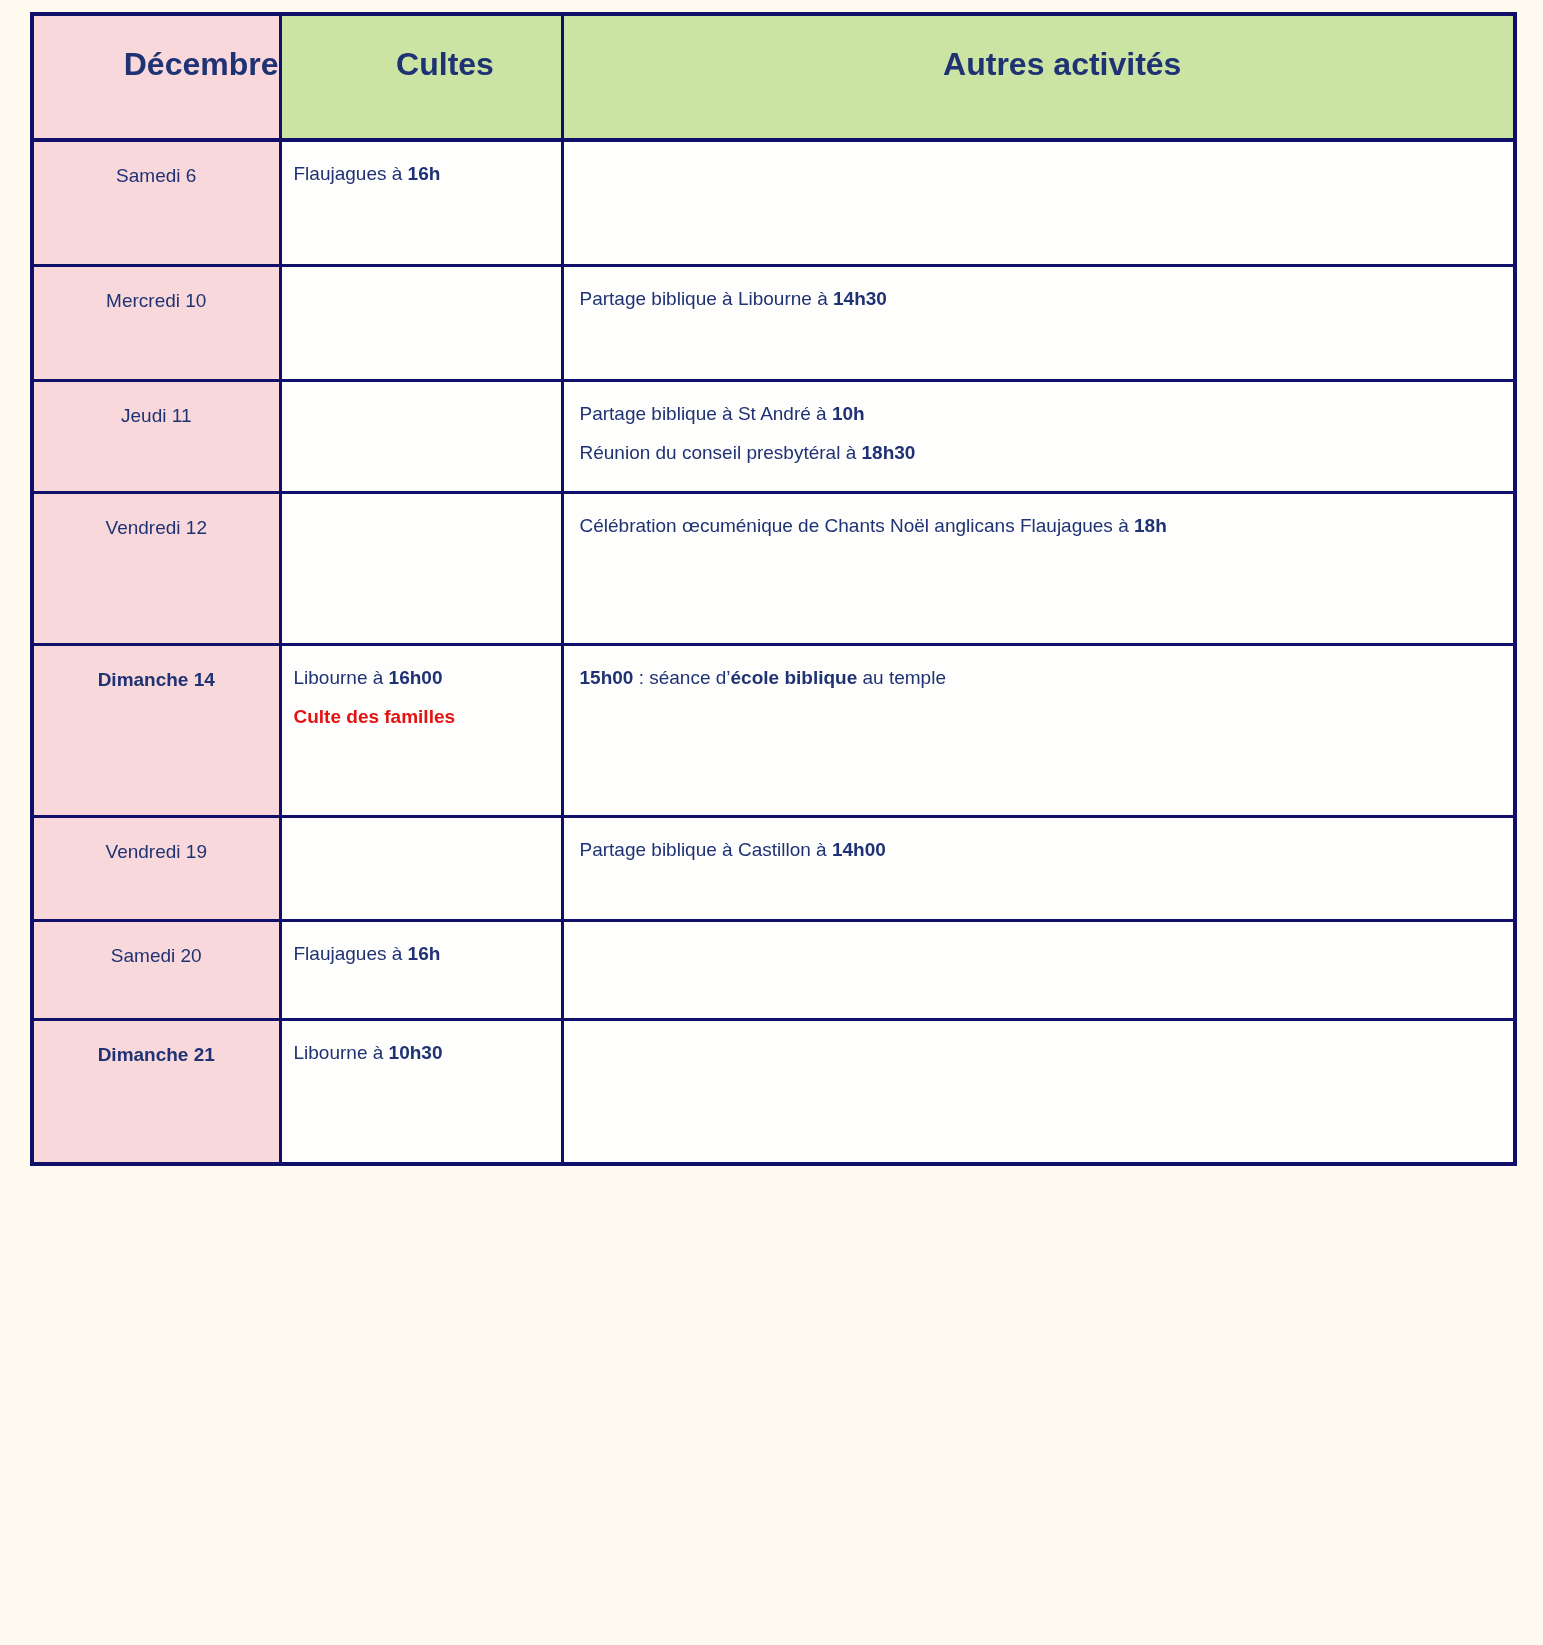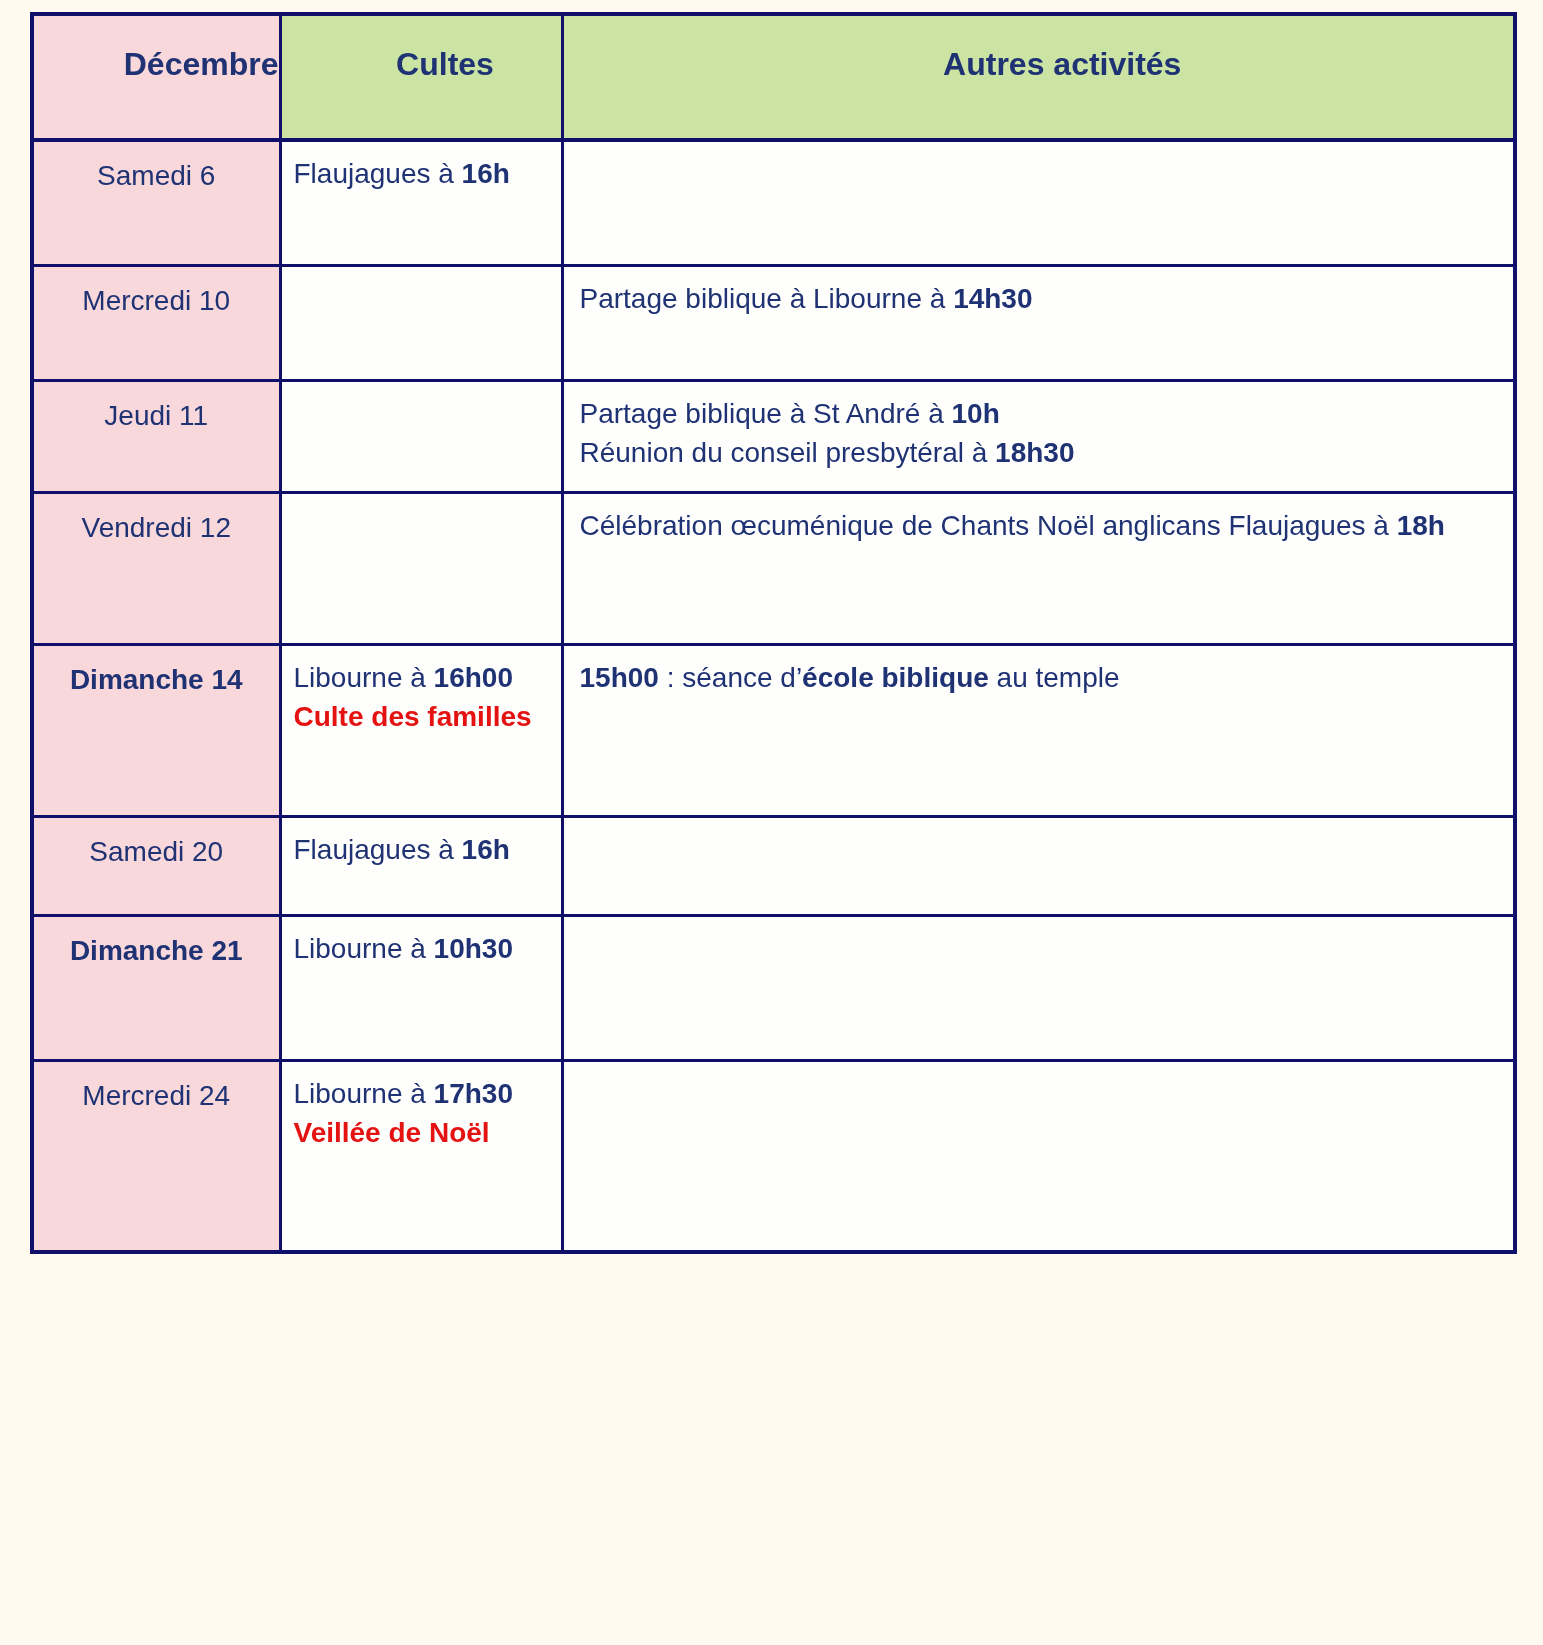--- a/index.html
+++ b/index.html
@@ -38,21 +38,21 @@
     text-align:center;
     font-size:32px;
     font-weight:bold;
     color:var(--navy-text);
     padding:0 0 26px 0;
   }
   th.col-date{background:var(--pink);text-align:right;}
   th.col-green{background:var(--green);padding-left:48px;}
   td{
     vertical-align:top;
-    font-size:28px;
+    font-size:19px;
     line-height:39px;
     background:var(--cell-bg);
   }
   td.date-cell{
     background:var(--pink);
     text-align:center;
     padding-top:14px;
   }
   td.date-cell.bold{font-weight:bold;}
   td.cultes-cell{padding:12px 8px 0 12px;}
@@ -110,36 +110,35 @@
       <tr style="height: 172px;">
         <td class="date-cell bold">Dimanche 14</td>
         <td class="cultes-cell">
           <span class="line"><span class="">Libourne à </span><span class="seg-bold">16h00</span></span>
           <span class="line"><span class="seg-red">Culte des familles</span></span>
         </td>
         <td class="autres-cell">
           <span class="line"><span class="seg-bold">15h00</span><span class=""> : séance d’</span><span class="seg-bold">école biblique</span><span class=""> au temple</span></span>
         </td>
       </tr>
+      <tr style="height: 104px;">
+        <td class="date-cell">Vendredi 19</td>
+        <td class="cultes-cell"></td>
+        <td class="autres-cell">
+          <span class="line"><span class="">Partage biblique à Castillon à </span><span class="seg-bold">14h00</span></span>
+        </td>
+      </tr>
       <tr style="height: 99px;">
         <td class="date-cell">Samedi 20</td>
         <td class="cultes-cell">
           <span class="line"><span class="">Flaujagues à </span><span class="seg-bold">16h</span></span>
         </td>
         <td class="autres-cell"></td>
       </tr>
       <tr style="height: 145px;">
         <td class="date-cell bold">Dimanche 21</td>
         <td class="cultes-cell">
           <span class="line"><span class="">Libourne à </span><span class="seg-bold">10h30</span></span>
         </td>
         <td class="autres-cell"></td>
       </tr>
-      <tr style="height: 192px;">
-        <td class="date-cell">Mercredi 24</td>
-        <td class="cultes-cell">
-          <span class="line"><span class="">Libourne à </span><span class="seg-bold">17h30</span></span>
-          <span class="line"><span class="seg-red">Veillée de Noël</span></span>
-        </td>
-        <td class="autres-cell"></td>
-      </tr>
     </tbody>
 </table>
 
 </body></html>

